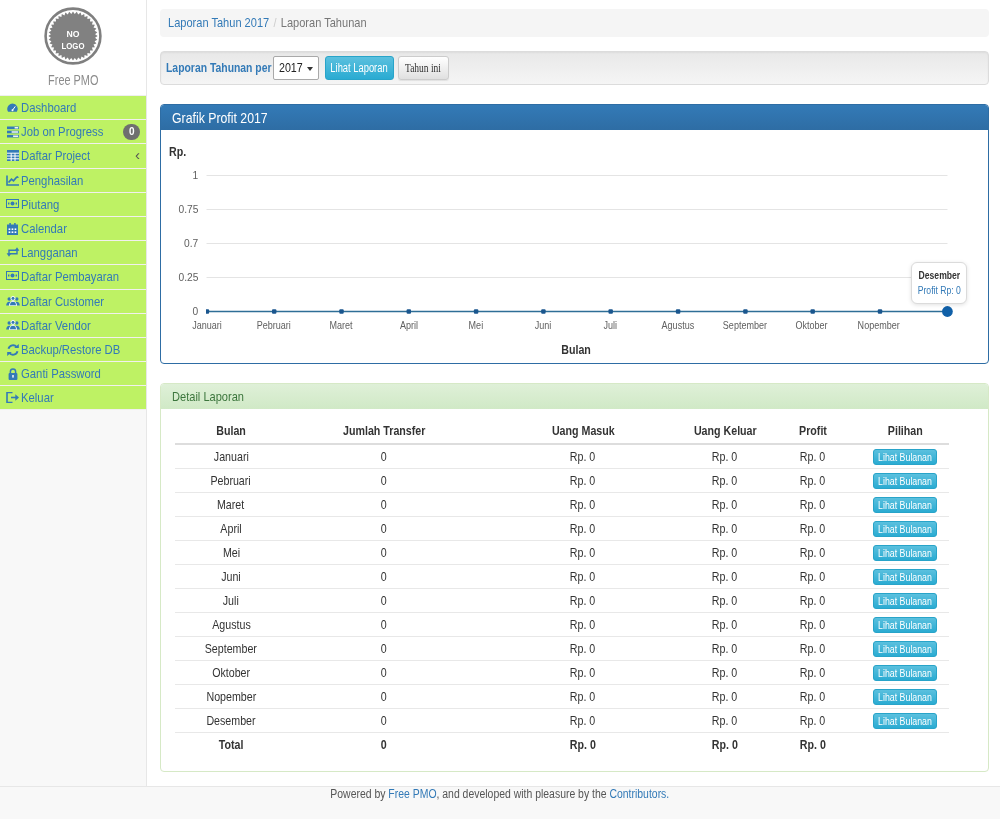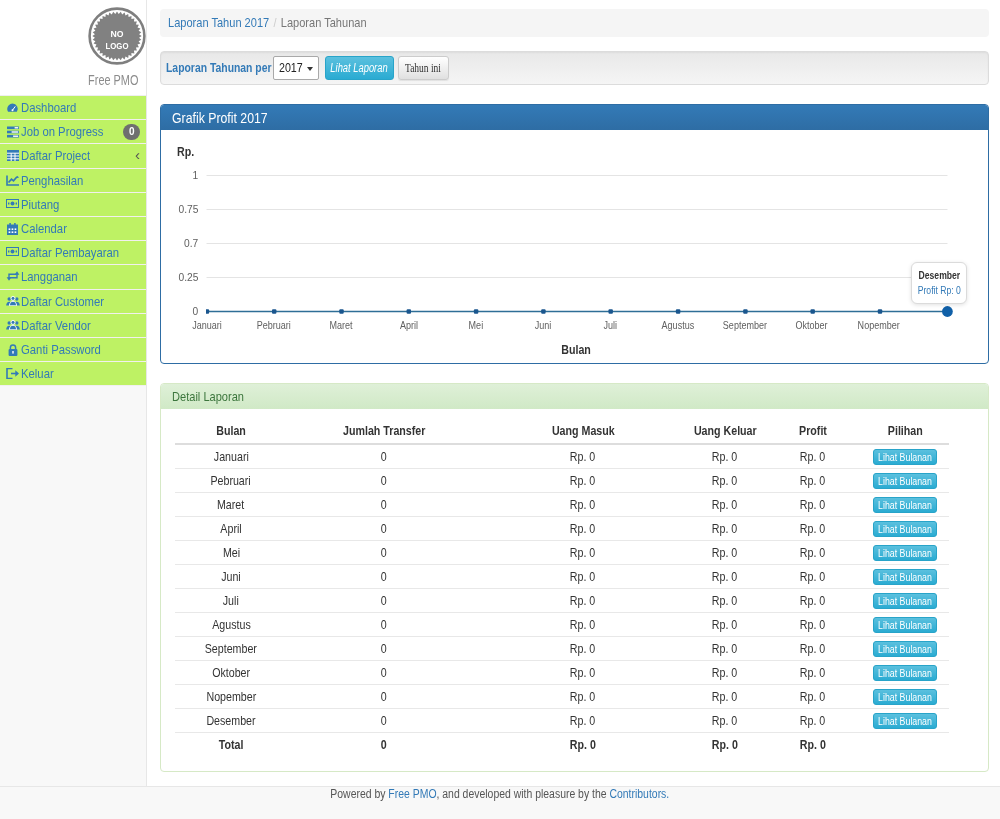--- a/index.html
+++ b/index.html
@@ -10,21 +10,21 @@
 .sxc { transform-origin:50% 50%; }
 .sxf { display:inline-block; transform:scaleX(.87); }
 .sxm { display:inline-block; transform:scaleX(.87); transform-origin:0 50%; }
 .sxb { display:inline-block; transform:scaleX(.85); transform-origin:0 50%; }
 .sxy { display:inline-block; transform:scaleX(.93); transform-origin:100% 50%; }
 .sxw { display:inline-block; transform:scaleX(.80); transform-origin:0 50%; }
 .ct { position:absolute; left:50%; top:50%; white-space:nowrap; }
 
 
 #sidebar { position:absolute; left:0; top:0; width:147px; height:786px; background:#f8f8f8; border-right:1px solid #e7e7e7; }
-#logoblk { background:#fff; height:95px; text-align:right; padding-top:7px; }
+#logoblk { background:#fff; height:95px; text-align:center; padding-top:7px; }
 #logoblk .brand { display:block; margin-top:4px; font-size:14px; color:#8c8c8c; }
 ul.menu { list-style:none; background:#bef264; border-top:1px solid #efefef; }
 ul.menu li { height:24.19px; line-height:23px; border-bottom:1px solid #f1f0ef; padding:0 6px; white-space:nowrap; }
 ul.menu li a { color:#337ab7; font-size:13px; }
 ul.menu .mi { display:inline-block; width:13px; height:11px; vertical-align:-1px; margin-right:2px; text-align:center; }
 ul.menu .mi svg { display:block; margin:0 auto; }
 .badge0 { float:right; background:#6f6f6f; color:#fff; font-size:10px; font-weight:bold; border-radius:9px; padding:0 5.5px; line-height:15.5px; margin-top:4px; }
 .chev { float:right; color:#555; font-size:15px; line-height:22px; }
 
 
@@ -32,33 +32,33 @@
 .breadcrumb { background:#f5f5f5; border-radius:4px; height:28px; padding:5px 8px; margin-bottom:14px; font-size:13px; line-height:18px; }
 .breadcrumb a { color:#337ab7; }
 .breadcrumb .sep { color:#ccc; padding:0 5px; }
 .breadcrumb .active { color:#777; }
 
 .well { background:linear-gradient(to bottom,#e8e8e8 0,#f5f5f5 100%); border:1px solid #dcdcdc; border-radius:4px; height:34px; padding:4px 5px; margin-bottom:19px; box-shadow:inset 0 1px 2px rgba(0,0,0,.05); }
 .well .lbl { color:#337ab7; font-weight:bold; font-size:13px; display:inline-block; vertical-align:middle; line-height:24px; width:106.5px; white-space:nowrap;text-decoration:underline; }
 .selbox { display:inline-block; vertical-align:middle; width:46px; height:24px; background:#fff; border:1px solid #a9a9a9; border-radius:2px; font-size:13px; line-height:22px; padding-left:5px; position:relative; color:#222; white-space:nowrap; }
 .selbox .car { position:absolute; right:5px; top:10px; width:0; height:0; border-left:3.5px solid transparent; border-right:3.5px solid transparent; border-top:4px solid #333; }
 .btn { display:inline-block; vertical-align:middle; height:24px; line-height:22px; font-size:12px; border-radius:3px; text-align:center; white-space:nowrap; position:relative; }
-.btn-info { background:linear-gradient(to bottom,#5bc0de 0,#2aabd2 100%); border:1px solid #28a4c9; color:#fff; margin-left:6px; width:69px;font-style:italic; }
+.btn-info { background:linear-gradient(to bottom,#5bc0de 0,#2aabd2 100%); border:1px solid #28a4c9; color:#fff; margin-left:6px; width:69px; }
 .btn-default { background:linear-gradient(to bottom,#fff 0,#e0e0e0 100%); border:1px solid #ccc; color:#333; margin-left:4px; width:51px; box-shadow:inset 0 1px 0 rgba(255,255,255,.15),0 1px 1px rgba(0,0,0,.075);font-family:Liberation Serif, serif; }
 
 
 .panel { border-radius:4px; margin-bottom:19px; background:#fff; }
 .panel-primary { border:1px solid #2e6da4; }
 .panel-primary .phead { background:linear-gradient(to bottom,#337ab7 0,#2e6da4 100%); color:#fff; height:25px; line-height:19px; padding:3px 11px; font-size:15px; border-radius:3px 3px 0 0; }
 .panel-success { border:1px solid #d6e9c6; }
 .panel-success .phead { background:linear-gradient(to bottom,#dff0d8 0,#d0e9c6 100%); color:#3c763d; height:25px; line-height:19px; padding:3px 11px; font-size:13.5px; border-radius:3px 3px 0 0; }
 
 
 #chartbody { position:relative; height:233px; }
-#chartbody .rp { position:absolute; left:16px; top:14px; font-weight:bold; font-size:13px; color:#333; }
+#chartbody .rp { position:absolute; left:8px; top:14px; font-weight:bold; font-size:13px; color:#333; }
 #chartbody .ylab { position:absolute; width:32px; text-align:right; font-size:11px; color:#606060; }
 #chartbody .xlab { position:absolute; width:72px; text-align:center; font-size:11px; color:#606060; top:189px; white-space:nowrap; }
 #chartbody .bulan { position:absolute; left:375px; width:80px; top:212px; text-align:center; font-weight:bold; font-size:13px; color:#333; }
 #tooltip { position:absolute; left:750px; top:132px; width:56px; height:42px; background:#fff; border:1px solid #dbdbdb; border-radius:6px; box-shadow:0 1px 4px rgba(0,0,0,.12); text-align:center; font-size:10.5px; z-index:5; }
 #tooltip .t1 { font-weight:bold; color:#333; margin-top:6px; }
 #tooltip .t2 { color:#337ab7; margin-top:3px; }
 
 
 #tablebody { padding:10px 14px 15px; }
 table.rpt { border-collapse:collapse; width:774px; table-layout:fixed; }
@@ -131,34 +131,34 @@
               <rect x="7.1" y="0" width="1.6" height="3" fill="#337ab7"></rect>
               <g fill="#fff">
                 <rect x="1.6" y="5.4" width="1.7" height="1.6"></rect>
                 <rect x="4.6" y="5.4" width="1.7" height="1.6"></rect>
                 <rect x="7.6" y="5.4" width="1.7" height="1.6"></rect>
                 <rect x="1.6" y="8.4" width="1.7" height="1.6"></rect>
                 <rect x="4.6" y="8.4" width="1.7" height="1.6"></rect>
                 <rect x="7.6" y="8.4" width="1.7" height="1.6"></rect>
               </g>
             </svg></span><span class="sxm">Calendar</span></a></li>
+    <li><a href="#"><span class="mi" id="i-retweet"><svg width="14" height="10" viewBox="0 0 14 10">
+              <g fill="none" stroke="#337ab7" stroke-width="1.4">
+                <path d="M3 7V3.2h7.5"></path>
+                <path d="M11 3v3.8H3.5"></path>
+              </g>
+              <path d="M0.6 6.2h4.8L3 9.8z" fill="#337ab7"></path>
+              <path d="M13.4 3.8H8.6L11 0.2z" fill="#337ab7"></path>
+            </svg></span><span class="sxm">Langganan</span></a></li>
     <li><a href="#"><span class="mi" id="i-money2"><svg width="13" height="9" viewBox="0 0 13 9">
               <rect x="0.5" y="0.5" width="12" height="8" fill="none" stroke="#337ab7" stroke-width="1"></rect>
               <circle cx="6.5" cy="4.5" r="2" fill="#337ab7"></circle>
               <rect x="2" y="3.5" width="1.4" height="2" fill="#337ab7"></rect>
               <rect x="9.6" y="3.5" width="1.4" height="2" fill="#337ab7"></rect>
             </svg></span><span class="sxm">Daftar Pembayaran</span></a></li>
-    <li><a href="#"><span class="mi" id="i-retweet"><svg width="14" height="10" viewBox="0 0 14 10">
-              <g fill="none" stroke="#337ab7" stroke-width="1.4">
-                <path d="M3 7V3.2h7.5"></path>
-                <path d="M11 3v3.8H3.5"></path>
-              </g>
-              <path d="M0.6 6.2h4.8L3 9.8z" fill="#337ab7"></path>
-              <path d="M13.4 3.8H8.6L11 0.2z" fill="#337ab7"></path>
-            </svg></span><span class="sxm">Langganan</span></a></li>
     <li><a href="#"><span class="mi" id="i-users1"><svg width="14" height="10" viewBox="0 0 14 10">
               <g fill="#337ab7">
                 <circle cx="3.2" cy="3" r="1.7"></circle>
                 <path d="M0.2 9.6c0-2.4 1.3-3.8 3-3.8s3 1.4 3 3.8z"></path>
                 <circle cx="10.8" cy="3" r="1.7"></circle>
                 <path d="M7.8 9.6c0-2.4 1.3-3.8 3-3.8s3 1.4 3 3.8z"></path>
               </g>
               <g fill="#337ab7" stroke="#fff" stroke-width="0.9">
                 <circle cx="7" cy="2.4" r="2"></circle>
                 <path d="M3.4 9.8c0-2.8 1.6-4.5 3.6-4.5s3.6 1.7 3.6 4.5z"></path>
@@ -169,20 +169,28 @@
                 <circle cx="3.2" cy="3" r="1.7"></circle>
                 <path d="M0.2 9.6c0-2.4 1.3-3.8 3-3.8s3 1.4 3 3.8z"></path>
                 <circle cx="10.8" cy="3" r="1.7"></circle>
                 <path d="M7.8 9.6c0-2.4 1.3-3.8 3-3.8s3 1.4 3 3.8z"></path>
               </g>
               <g fill="#337ab7" stroke="#fff" stroke-width="0.9">
                 <circle cx="7" cy="2.4" r="2"></circle>
                 <path d="M3.4 9.8c0-2.8 1.6-4.5 3.6-4.5s3.6 1.7 3.6 4.5z"></path>
               </g>
             </svg></span><span class="sxm">Daftar Vendor</span></a></li>
+    <li><a href="#"><span class="mi" id="i-refresh"><svg width="12" height="12" viewBox="0 0 12 12">
+              <g fill="none" stroke="#337ab7" stroke-width="1.9">
+                <path d="M1.5 4.8A4.7 4.7 0 0 1 9.7 3"></path>
+                <path d="M10.5 7.2A4.7 4.7 0 0 1 2.3 9"></path>
+              </g>
+              <path d="M7.2 3.9h4.6V0.1z" fill="#337ab7"></path>
+              <path d="M4.8 8.1H0.2v3.8z" fill="#337ab7"></path>
+            </svg></span><span class="sxm">Backup/Restore DB</span></a></li>
     <li><a href="#"><span class="mi" id="i-lock"><svg width="10" height="12" viewBox="0 0 10 12">
               <rect x="0.6" y="5" width="8.8" height="7" rx="1" fill="#337ab7"></rect>
               <path d="M2.4 5V3.6a2.6 2.6 0 0 1 5.2 0V5" fill="none" stroke="#337ab7" stroke-width="1.5"></path>
               <rect x="4.3" y="7" width="1.4" height="2.6" fill="#fff"></rect>
             </svg></span><span class="sxm">Ganti Password</span></a></li>
     <li><a href="#"><span class="mi" id="i-out"><svg width="13" height="11" viewBox="0 0 13 11">
               <path d="M6.5 0.5H1v10h5.5" fill="none" stroke="#337ab7" stroke-width="1.6"></path>
               <line x1="5" y1="5.5" x2="10" y2="5.5" stroke="#337ab7" stroke-width="1.6"></line>
               <path d="M9.3 2.2L13 5.5 9.3 8.8z" fill="#337ab7"></path>
             </svg></span><span class="sxm">Keluar</span></a></li>

